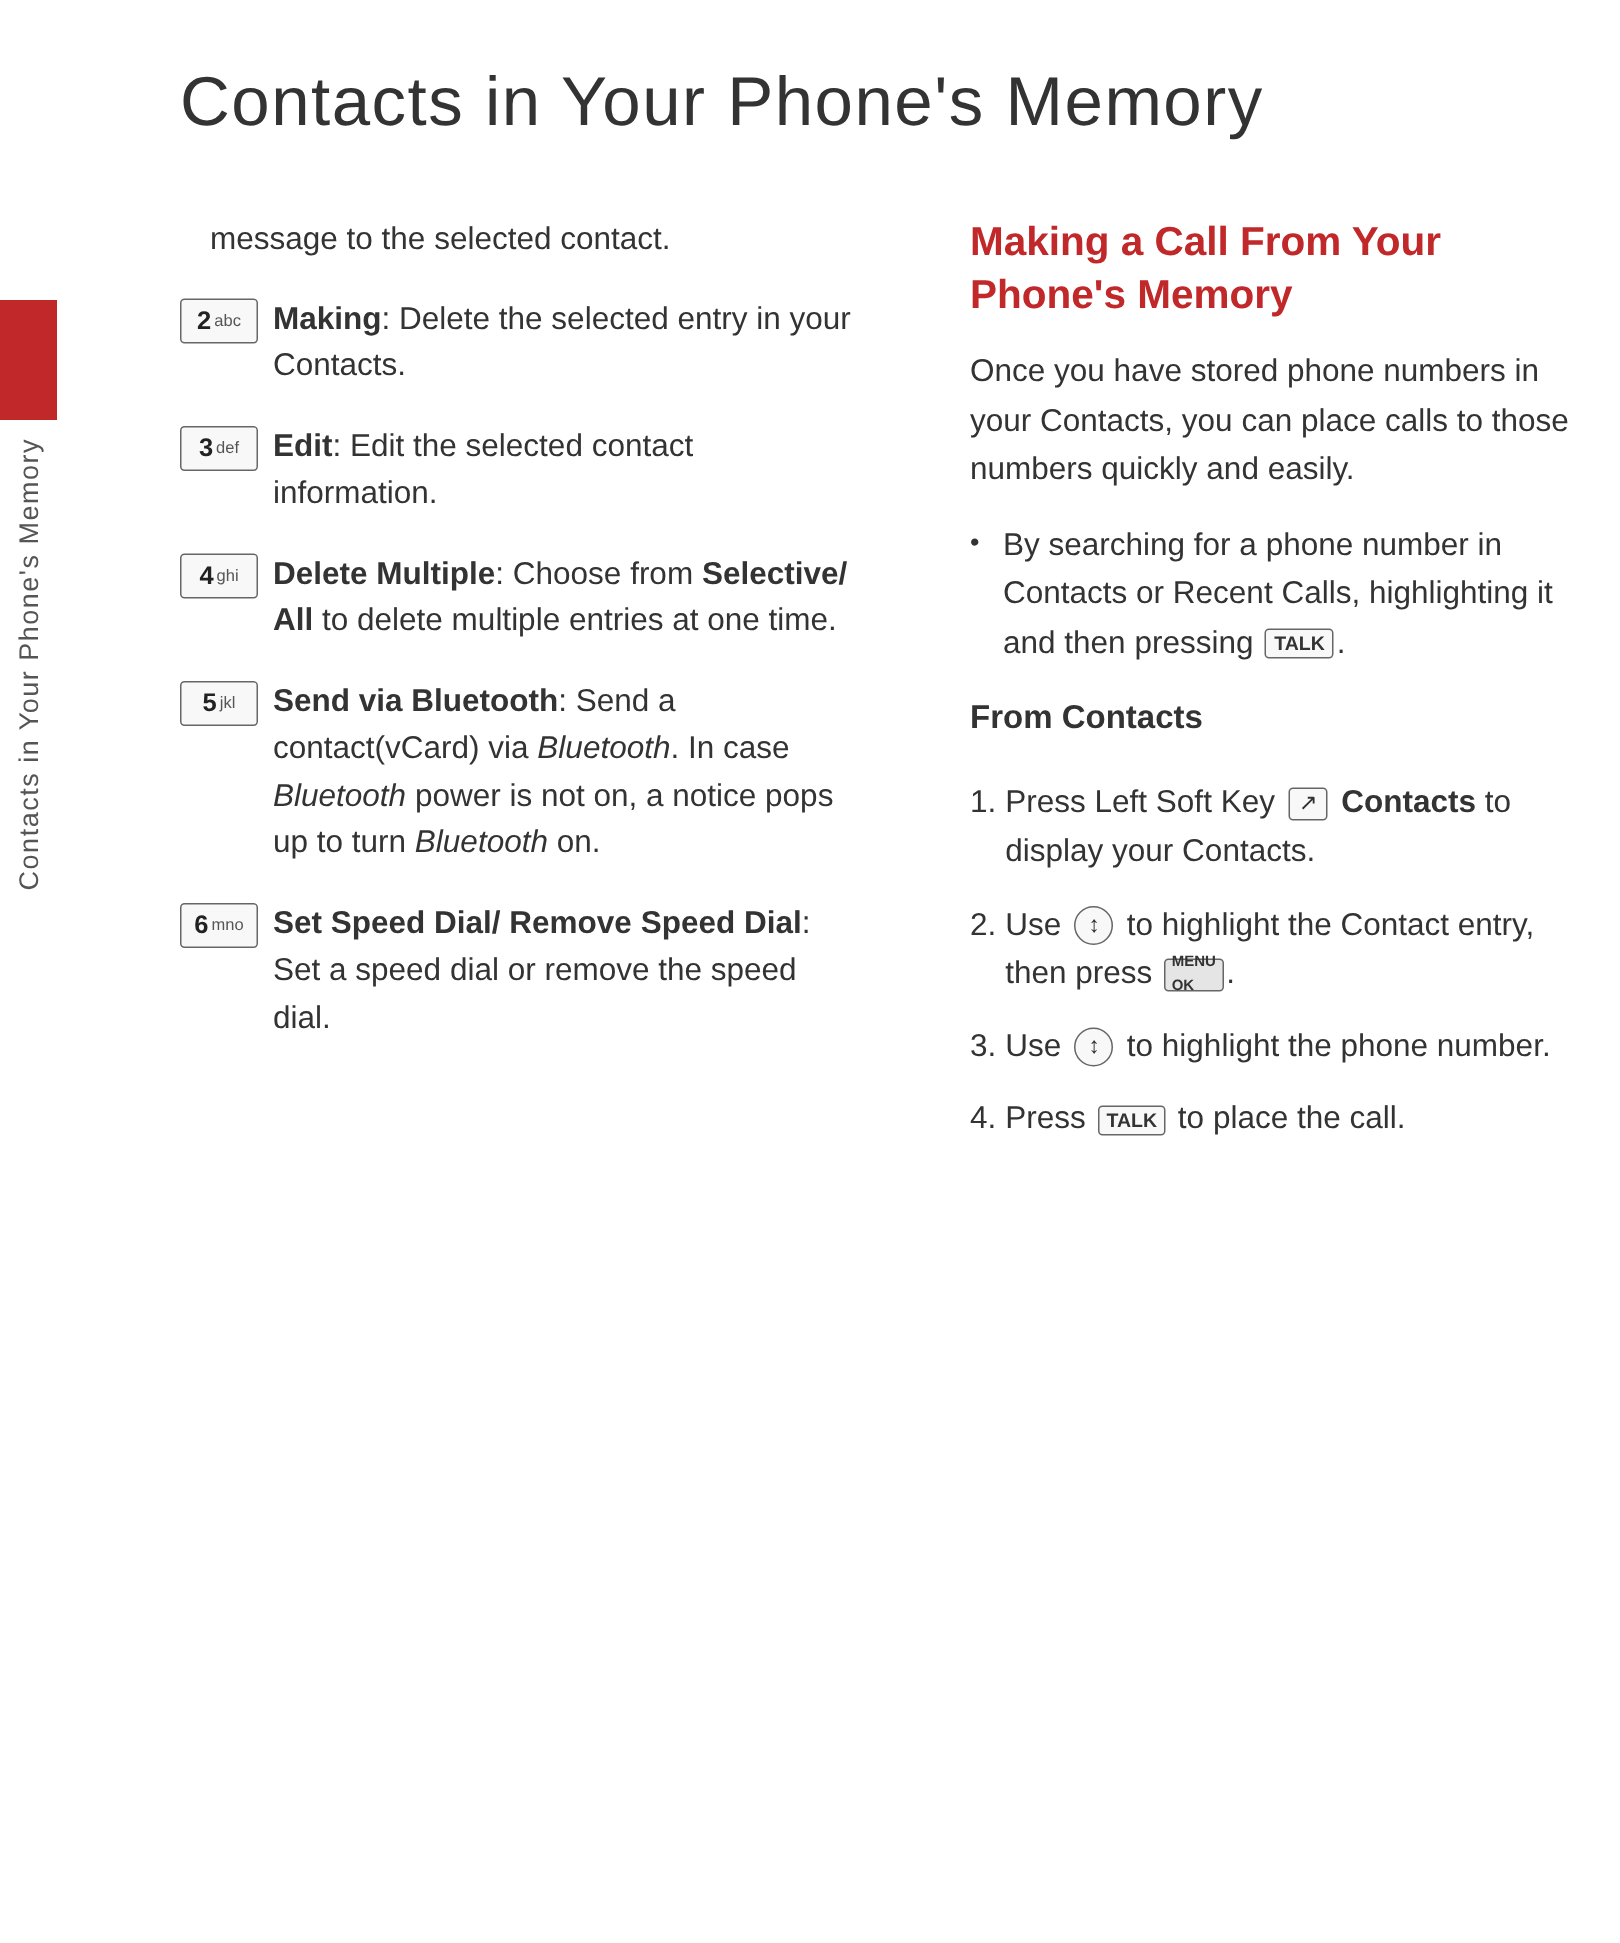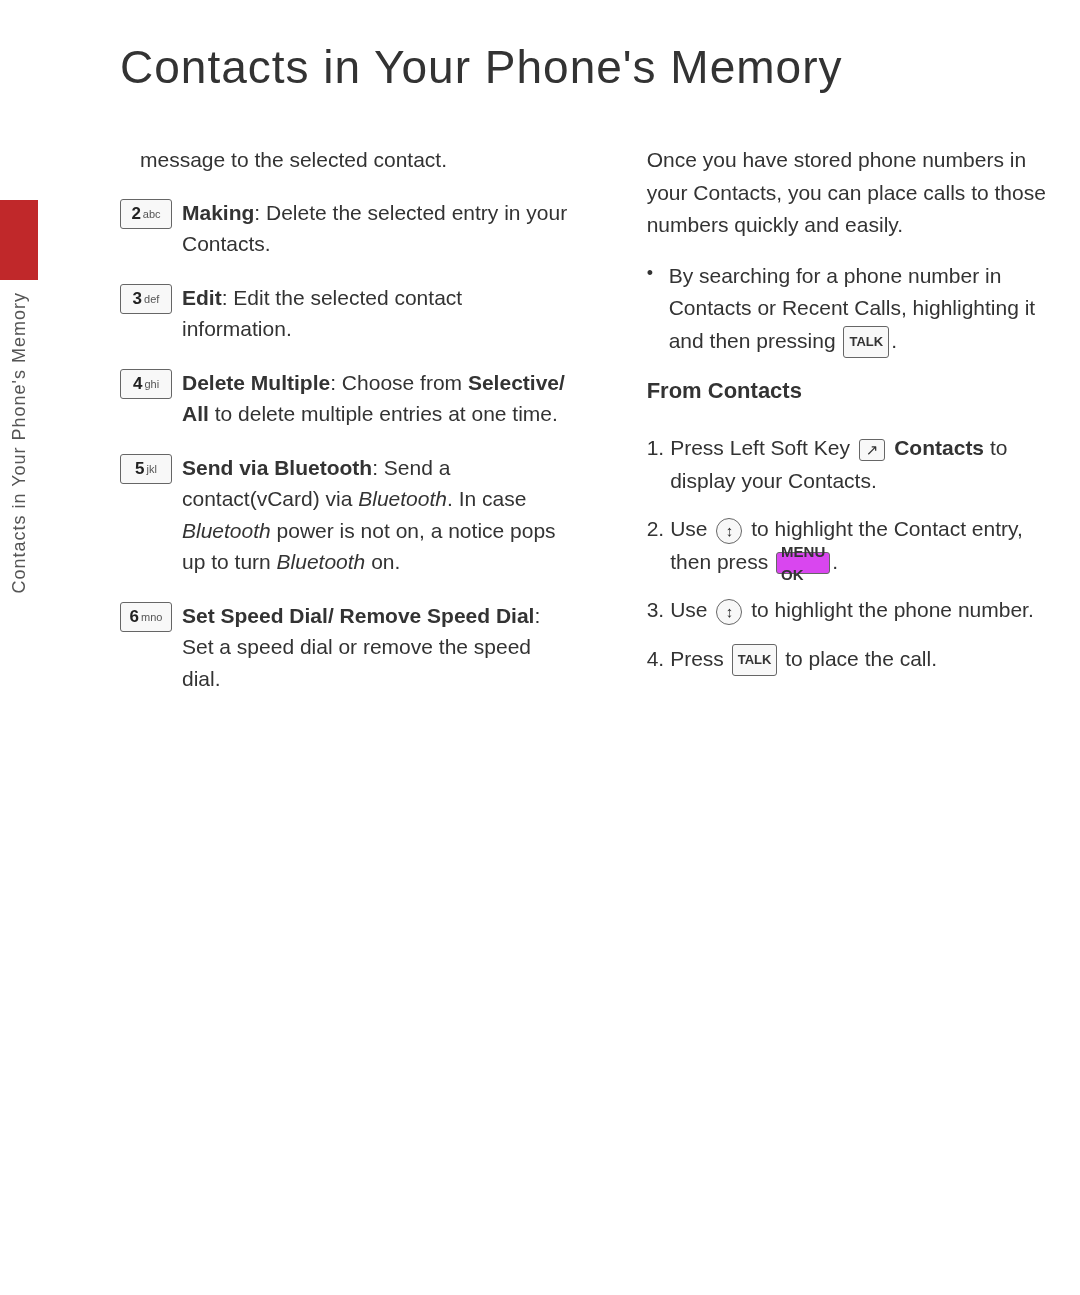--- a/index.html
+++ b/index.html
@@ -213,21 +213,21 @@
       justify-content: center;
       border: 1.5px solid #666;
       border-radius: 3px;
       font-size: 13px;
       padding: 1px 5px;
       background: #f8f8f8;
       color: #333;
       font-weight: bold;
       vertical-align: middle;
       margin: 0 2px;
-      height: 32px;
+      height: 20px;
     }
 
     .nav-key {
       display: inline-flex;
       align-items: center;
       justify-content: center;
       border: 1.5px solid #666;
       border-radius: 50%;
       font-size: 15px;
       padding: 1px;
@@ -238,23 +238,23 @@
       width: 26px;
       height: 26px;
     }
 
     .menu-ok-key {
       display: inline-flex;
       align-items: center;
       justify-content: center;
       border: 1.5px solid #666;
       border-radius: 3px;
-      font-size: 15px;
+      font-size: 10px;
       padding: 1px 4px;
-      background: #d946ef;
+      background: #e5e5e5;
       color: #333;
       font-weight: bold;
       vertical-align: middle;
       margin: 0 2px;
       height: 22px;
     }
 
     .soft-key-icon {
       display: inline-flex;
       align-items: center;
@@ -344,20 +344,21 @@
           <span class="key-badge">6<sup>mno</sup></span>
           <p class="menu-text">
             <strong>Set Speed Dial/ Remove Speed Dial</strong>: Set a speed dial or remove the speed dial.
           </p>
         </div>
 
       </div>
 
       <div class="right-col">
 
+        <h2 class="section-title-red">Making a Call From Your Phone's Memory</h2>
 
         <p class="body-text">Once you have stored phone numbers in your Contacts, you can place calls to those numbers quickly and easily.</p>
 
         <ul class="bullet-list">
           <li>
             By searching for a phone number in Contacts or Recent Calls, highlighting it and then pressing <span class="talk-key">TALK</span>.
           </li>
         </ul>
 
         <p class="from-contacts-title">From Contacts</p>

